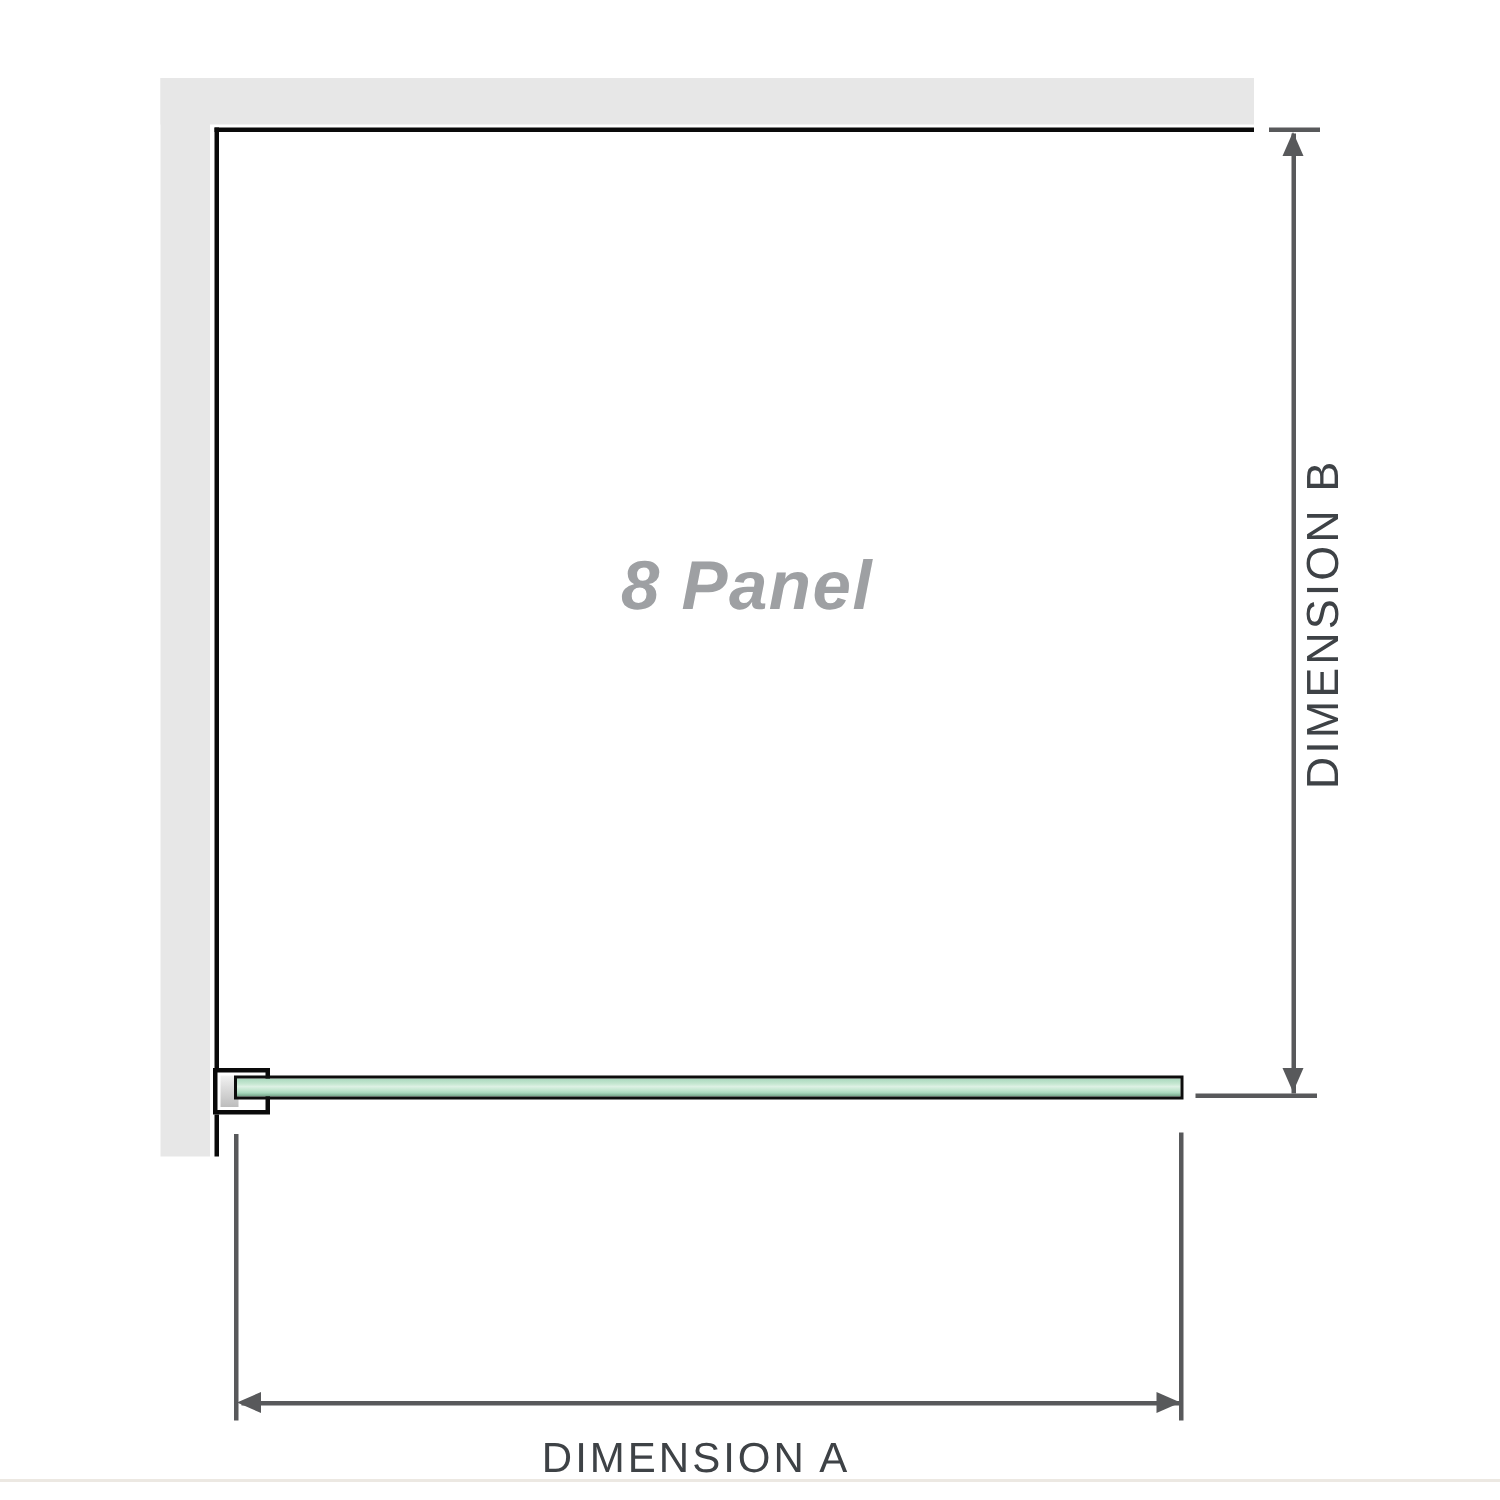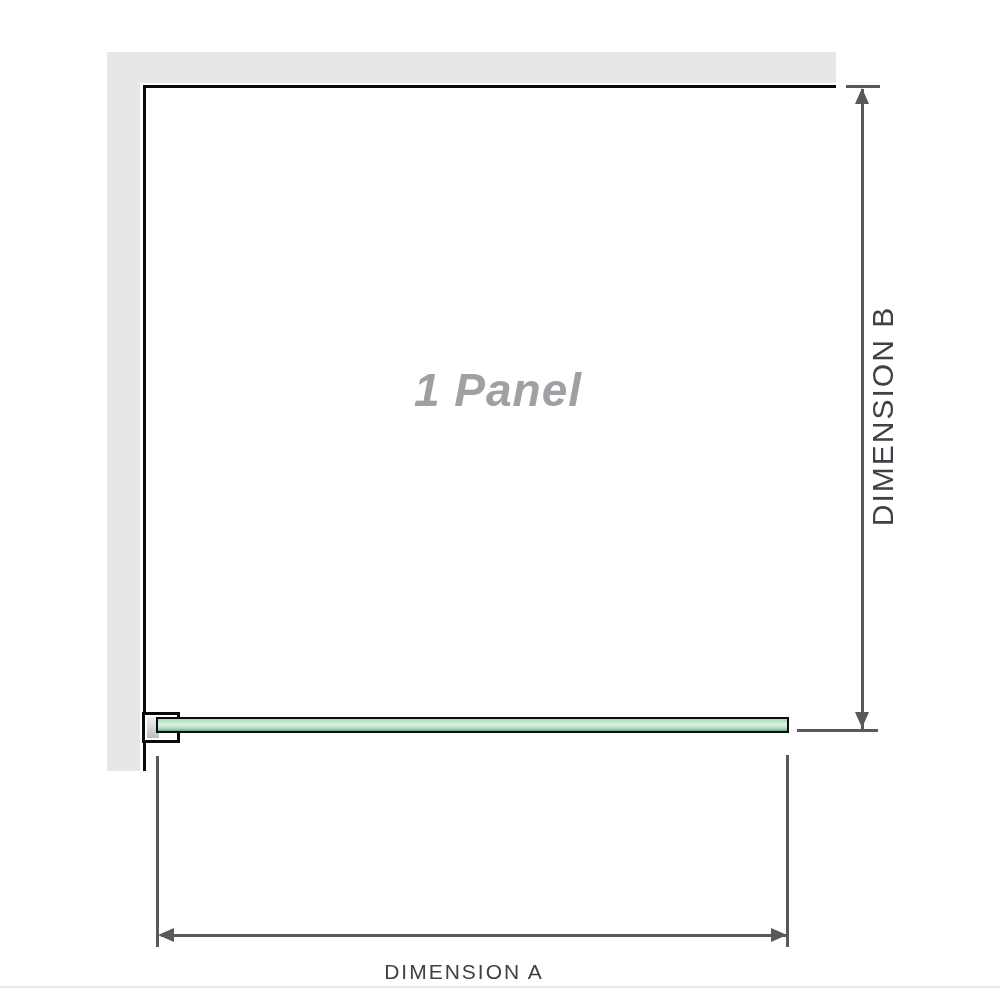--- a/index.html
+++ b/index.html
@@ -110,42 +110,42 @@
   }
   .dima-arrow-right {
     left: 771px; top: 928px;
     border-top: 7.5px solid transparent;
     border-bottom: 7.5px solid transparent;
     border-left: 16px solid var(--dim-line, #58595b);
   }
   .dima-label {
     left: 314px; top: 956px; width: 300px; height: 32px;
     display: flex; align-items: center; justify-content: center;
-    font-size: 21px; font-weight: 400; letter-spacing: 2px;
+    font-size: 28px; font-weight: 400; letter-spacing: 2px;
     color: var(--dim-text, #3e4246);
     white-space: nowrap;
   }
 
   .baseline {
     left: 0; top: 986px; width: 1000px; height: 2px;
     background: var(--baseline, #ece8e2);
   }
 </style>
 </head>
 <body>
 
 <div class="canvas">
 
   <div class="abs wall-top"></div>
   <div class="abs wall-left"></div>
 
   <div class="abs outline-top"></div>
   <div class="abs outline-left"></div>
 
-  <div class="abs panel-label">1 Panel</div>
+  <div class="abs panel-label">8 Panel</div>
 
   <div class="abs bracket">
     <div class="bracket-inner"></div>
   </div>
   <div class="abs glass"></div>
 
   <div class="abs dim dimb-tick-top"></div>
   <div class="abs dim dimb-line"></div>
   <div class="abs arrow dimb-arrow-up"></div>
   <div class="abs arrow dimb-arrow-down"></div>

